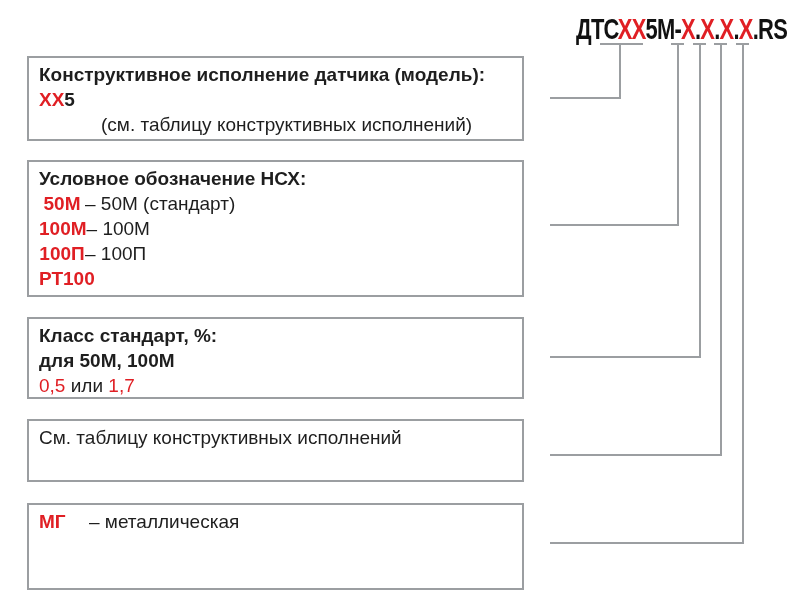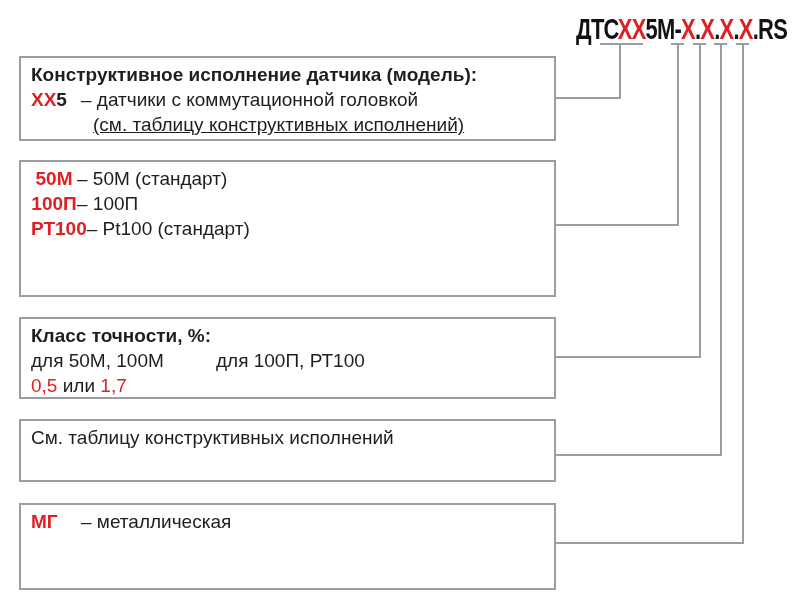--- a/index.html
+++ b/index.html
@@ -17,37 +17,37 @@
   
   .code-line{
     position:absolute;top:12px;right:13px;
     font-size:30px;font-weight:bold;letter-spacing:-1px;white-space:nowrap;
     transform:scaleX(0.73);transform-origin:100% 50%;
     color:#111;
   }
   .code-line .red{color:var(--red);}
   
   .box{
-    position:absolute;left:19px;width:537px;box-sizing:border-box;
+    position:absolute;left:27px;width:497px;box-sizing:border-box;
     border:2px solid var(--line);
     padding:4px 10px 0 10px;
     font-size:19px;line-height:25px;
     background:var(--background);
   }
   .box-title{font-weight:bold;}
   .row{display:flex;}
   .code-col{font-weight:bold;flex:0 0 50px;}
   .code-col.narrow{flex:0 0 46px;text-align:center;}
   .code-col .red{color:var(--red);}
   .red{color:var(--red);}
   .bold{font-weight:normal;}
-  .note-indent{margin-left:62px;text-decoration:underline;}
+  .note-indent{margin-left:62px;}
   .cols{display:flex;}
   .col1{width:185px;flex:0 0 185px;}
-  .col-header{font-weight:normal;}
+  .col-header{font-weight:bold;}
   
   .conn{position:absolute;background:var(--line);}
   .conn.bar{height:2px;}
   .conn.vert{width:2px;}
   .conn.horiz{height:2px;}
 </style>
 </head>
 <body>
 
 <div class="code-line"><span>ДТС</span><span class="red">ХХ</span><span>5М-</span><span class="red">Х</span><span>.</span><span class="red">Х</span><span>.</span><span class="red">Х</span><span>.</span><span class="red">Х</span><span>.RS</span></div>
@@ -69,53 +69,55 @@
 <div class="conn horiz" style="left:550px;top:454px;width:172px"></div>
 
 <div class="conn bar" style="left:736px;top:43px;width:13px"></div>
 <div class="conn vert" style="left:742px;top:43px;height:501px"></div>
 <div class="conn horiz" style="left:550px;top:542px;width:194px"></div>
 
 <div class="box" style="top:56px;height:85px">
   <div class="box-title">Конструктивное исполнение датчика (модель):</div>
   <div class="row">
     <span class="code-col"><span class="red">ХХ</span><span>5</span></span>
-    <span>– датчики с коммутационной головкой</span>
   </div>
   <div class="note-indent">(см. таблицу конструктивных исполнений)</div>
 </div>
 
 <div class="box" style="top:160px;height:137px">
+  <div class="box-title">Условное обозначение НСХ:</div>
   <div class="row">
     <span class="code-col narrow red">50М</span>
     <span>– 50М (стандарт)</span>
+  </div>
+  <div class="row">
+    <span class="code-col narrow red">100М</span>
+    <span>– 100М</span>
   </div>
   <div class="row">
     <span class="code-col narrow red">100П</span>
     <span>– 100П</span>
   </div>
   <div class="row">
     <span class="code-col narrow red">РТ100</span>
-    <span>– Pt100 (стандарт)</span>
   </div>
 </div>
 
 <div class="box" style="top:317px;height:82px">
-  <div class="box-title">Класс точности, %:</div>
+  <div class="box-title">Класс стандарт, %:</div>
   <div class="cols">
     <div class="col1">
       <div class="col-header">для 50М, 100М</div>
       <div>
         <span class="red bold">0,5</span>
         <span>или</span>
         <span class="red bold">1,7</span>
       </div>
     </div>
     <div>
-      <div class="col-header">для 100П, РТ100</div>
     </div>
   </div>
 </div>
 
 <div class="box" style="top:419px;height:63px">
   <div>См. таблицу конструктивных исполнений</div>
 </div>
 
 <div class="box" style="top:503px;height:87px">
   <div class="row">

